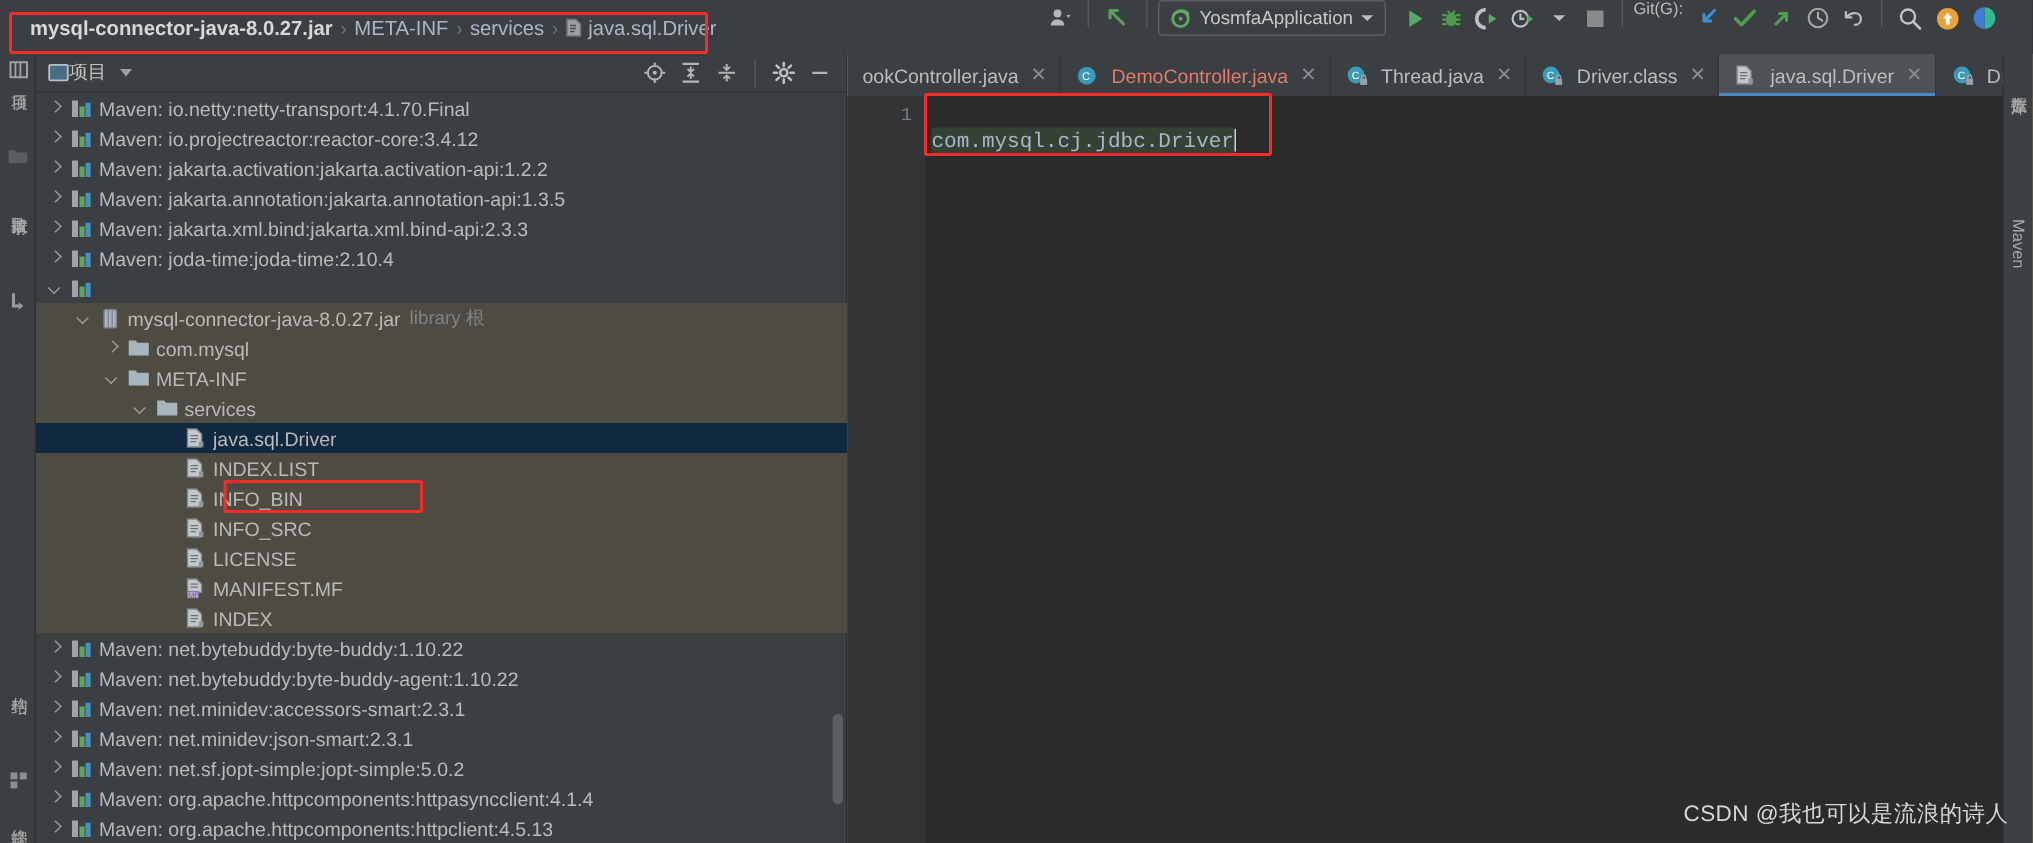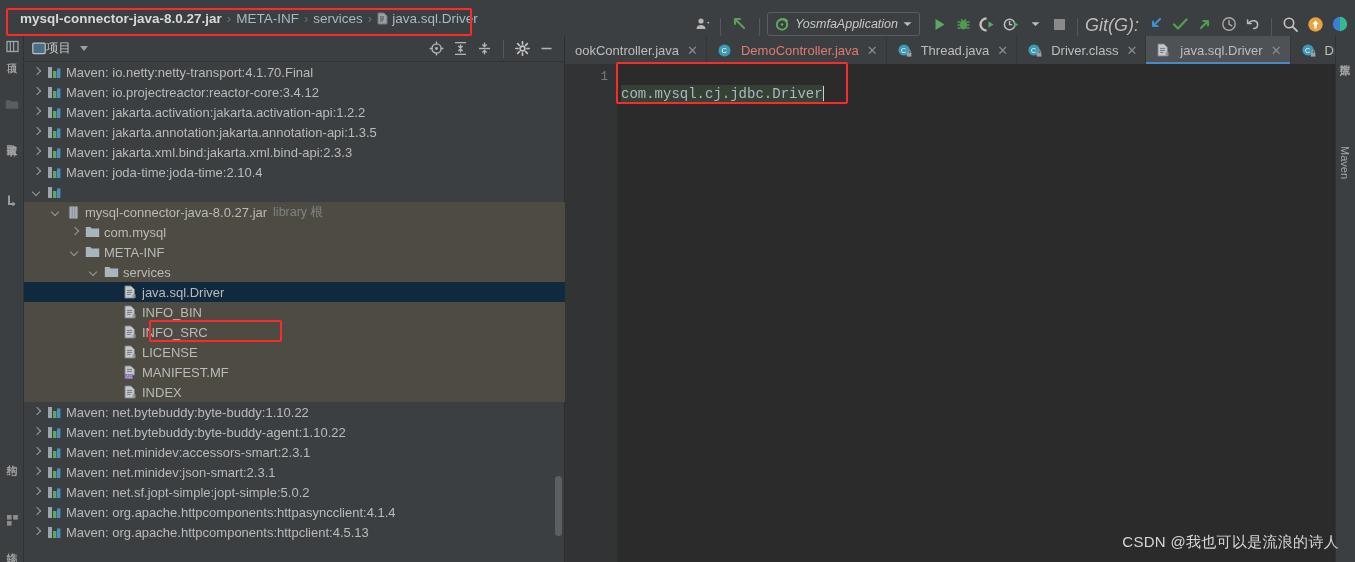--- a/index.html
+++ b/index.html
@@ -17,25 +17,25 @@
   .topbar { position:absolute; left:0; top:0; width:1355px; height:36px; background:#3c3f41; display:flex; align-items:center; }
 
   .breadcrumb { display:flex; align-items:center; height:26px; margin-left:14px; padding:0 6px; gap:5px; }
   .crumb { color:#a9b7c6; font-size:13.5px; white-space:nowrap; }
   .crumb.bold { font-weight:bold; color:#d8d8d8; }
   .crumb-sep { color:#6e7377; font-size:13px; }
   .crumb-ico { display:inline-block; width:12px; height:13px; vertical-align:-2px; margin-right:3px; }
 
   .bc-box { position:absolute; left:6px; top:8px; width:466px; height:28px; border:2.5px solid #fb2b2b; border-radius:2px; pointer-events:none; }
 
-  .tb-right { position:absolute; right:0; top:0; height:36px; display:flex; align-items:flex-end; gap:2px; padding-right:4px;font-style:italic; }
+  .tb-right { position:absolute; right:17px; top:0; height:36px; display:flex; align-items:flex-start; gap:2px; padding-right:4px; }
   .tbtn { display:flex; align-items:center; justify-content:center; height:24px; min-width:22px; padding:0 3px; color:#b6b6b6; cursor:default; }
   .vsep { width:1px; height:18px; background:#55585a; margin:0 5px; }
   .runconfig { display:flex; align-items:center; gap:5px; height:24px; border:1px solid #5a5d5f; border-radius:3px; padding:0 7px; color:#c8c8c8; font-size:12.5px; }
-  .gitlabel { color:#bcbcbc; font-size:18px; margin-right:4px; }
+  .gitlabel { color:#bcbcbc; font-size:11px; margin-right:4px; }
 
   
   .rail { position:absolute; left:0; top:36px; width:24px; height:526px; background:#3c3f41; border-right:1px solid #2f3133; }
   .rail-item { position:absolute; left:0; width:24px; display:flex; flex-direction:column; align-items:center; color:#a8a8a8; font-size:11px; }
   .vtext { writing-mode:vertical-rl; text-orientation:upright; letter-spacing:0px; font-size:11px; line-height:12px; color:#a7a7a7; white-space:nowrap; }
   .vtext-lat { writing-mode:vertical-rl; font-size:11px; color:#a7a7a7; white-space:nowrap; }
 
   
   .panel { position:absolute; left:24px; top:36px; width:541px; height:526px; background:#3c3f41; border-right:1px solid #2b2d2e; }
   .panel-head { height:26px; display:flex; align-items:center; padding:0 4px 0 8px; border-bottom:1px solid #323436; }
@@ -451,20 +451,32 @@
         <div class="row lib">
           <span style="display: inline-block; flex: 0 0 auto; width: 84px;"></span>
           <span class="arrow " style="margin-right: 4px;"></span>
           <span class="ico">
             <svg width="14" height="14" viewBox="0 0 14 14">
               <path d="M2 1h6l3.4 3.4V13H2z" fill="#c3c8cc" stroke="#7f858a" stroke-width="0.9"></path>
               <path d="M4 5.4h5M4 7.4h5M4 9.4h3.6" stroke="#6b7075" stroke-width="0.9"></path>
               <path d="M9.6 9.4h3v3.4h-3z" fill="#8f969b"></path>
             </svg>
           </span>
+          <span class="lbl">INDEX.LIST</span>
+        </div>
+        <div class="row lib">
+          <span style="display: inline-block; flex: 0 0 auto; width: 84px;"></span>
+          <span class="arrow " style="margin-right: 4px;"></span>
+          <span class="ico">
+            <svg width="14" height="14" viewBox="0 0 14 14">
+              <path d="M2 1h6l3.4 3.4V13H2z" fill="#c3c8cc" stroke="#7f858a" stroke-width="0.9"></path>
+              <path d="M4 5.4h5M4 7.4h5M4 9.4h3.6" stroke="#6b7075" stroke-width="0.9"></path>
+              <path d="M9.6 9.4h3v3.4h-3z" fill="#8f969b"></path>
+            </svg>
+          </span>
           <span class="lbl">INFO_BIN</span>
         </div>
         <div class="row lib">
           <span style="display: inline-block; flex: 0 0 auto; width: 84px;"></span>
           <span class="arrow " style="margin-right: 4px;"></span>
           <span class="ico">
             <svg width="14" height="14" viewBox="0 0 14 14">
               <path d="M2 1h6l3.4 3.4V13H2z" fill="#c3c8cc" stroke="#7f858a" stroke-width="0.9"></path>
               <path d="M4 5.4h5M4 7.4h5M4 9.4h3.6" stroke="#6b7075" stroke-width="0.9"></path>
               <path d="M9.6 9.4h3v3.4h-3z" fill="#8f969b"></path>

